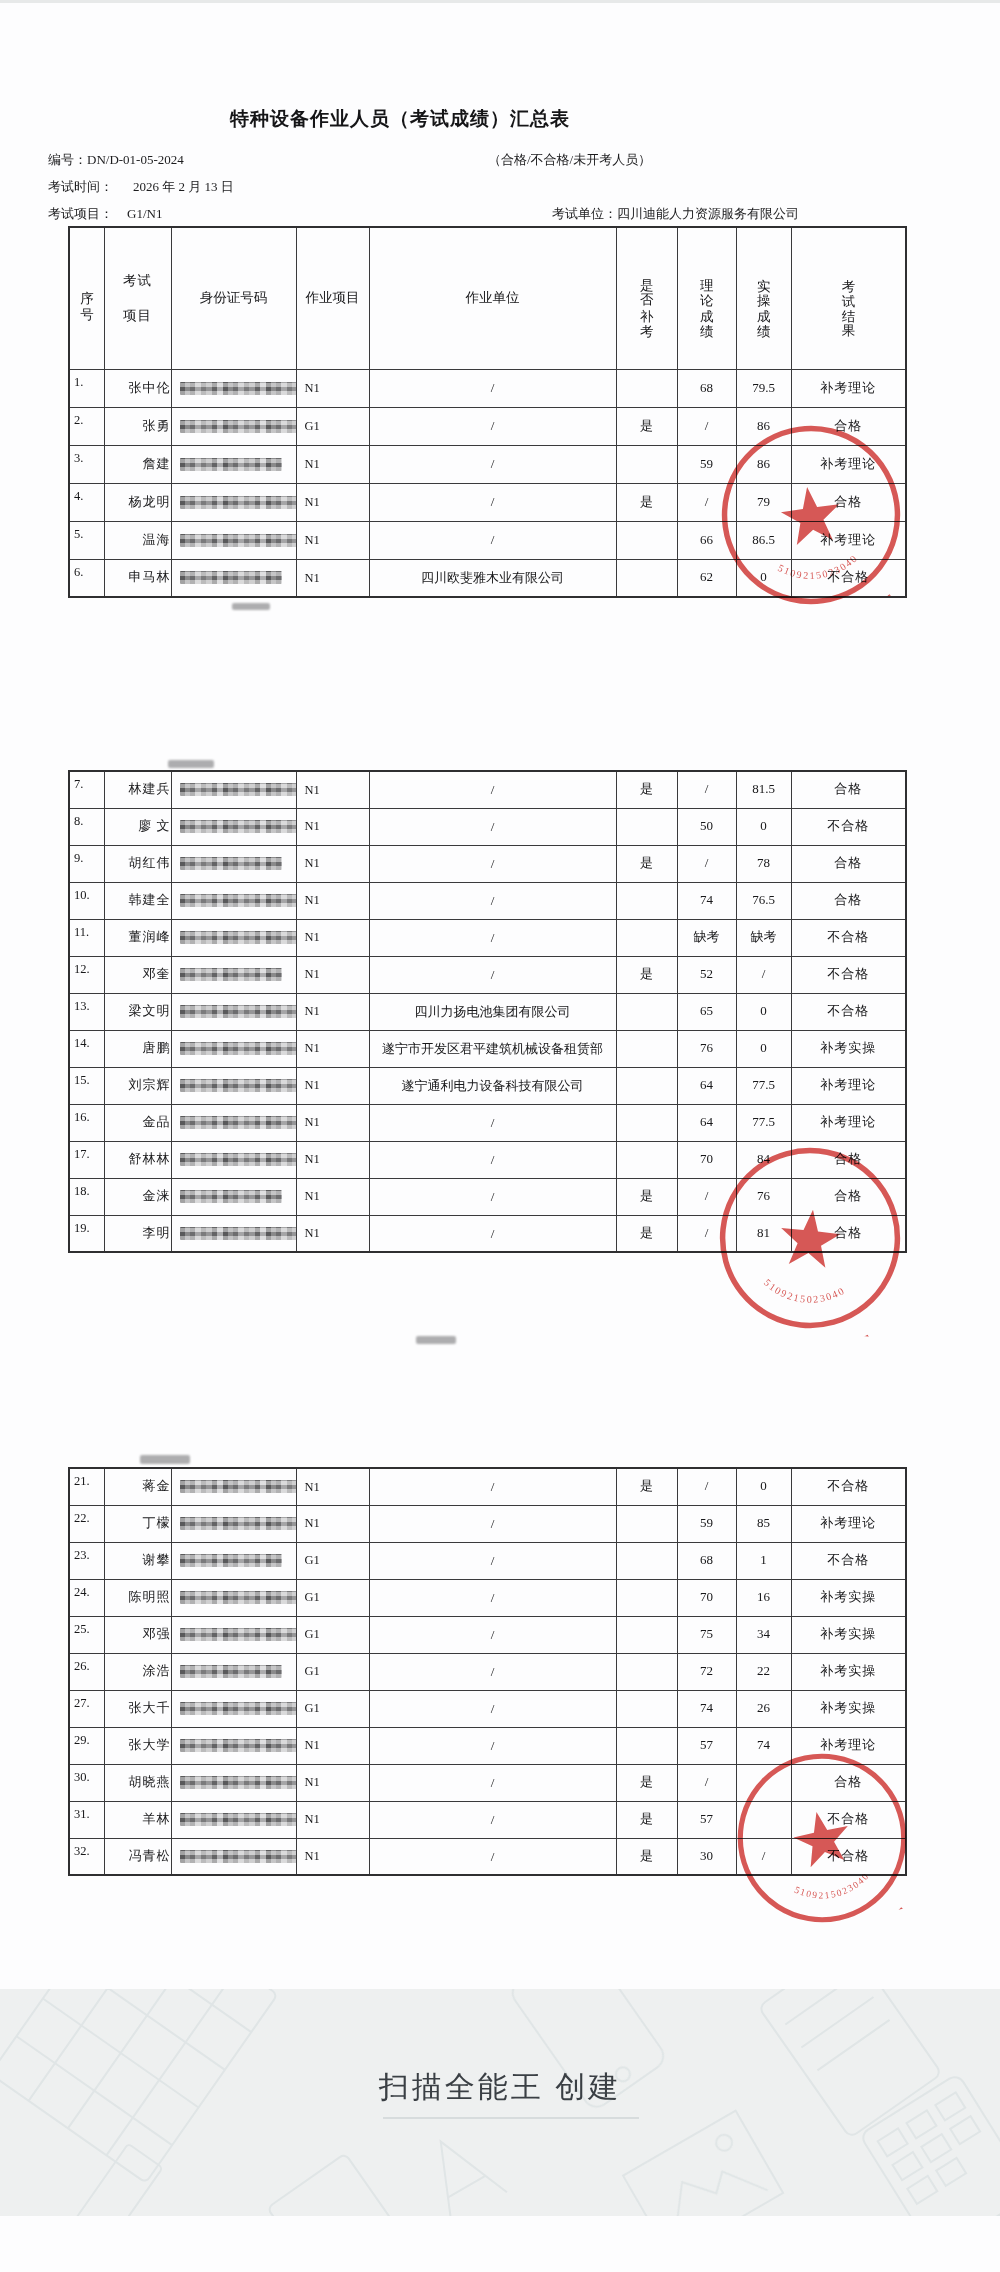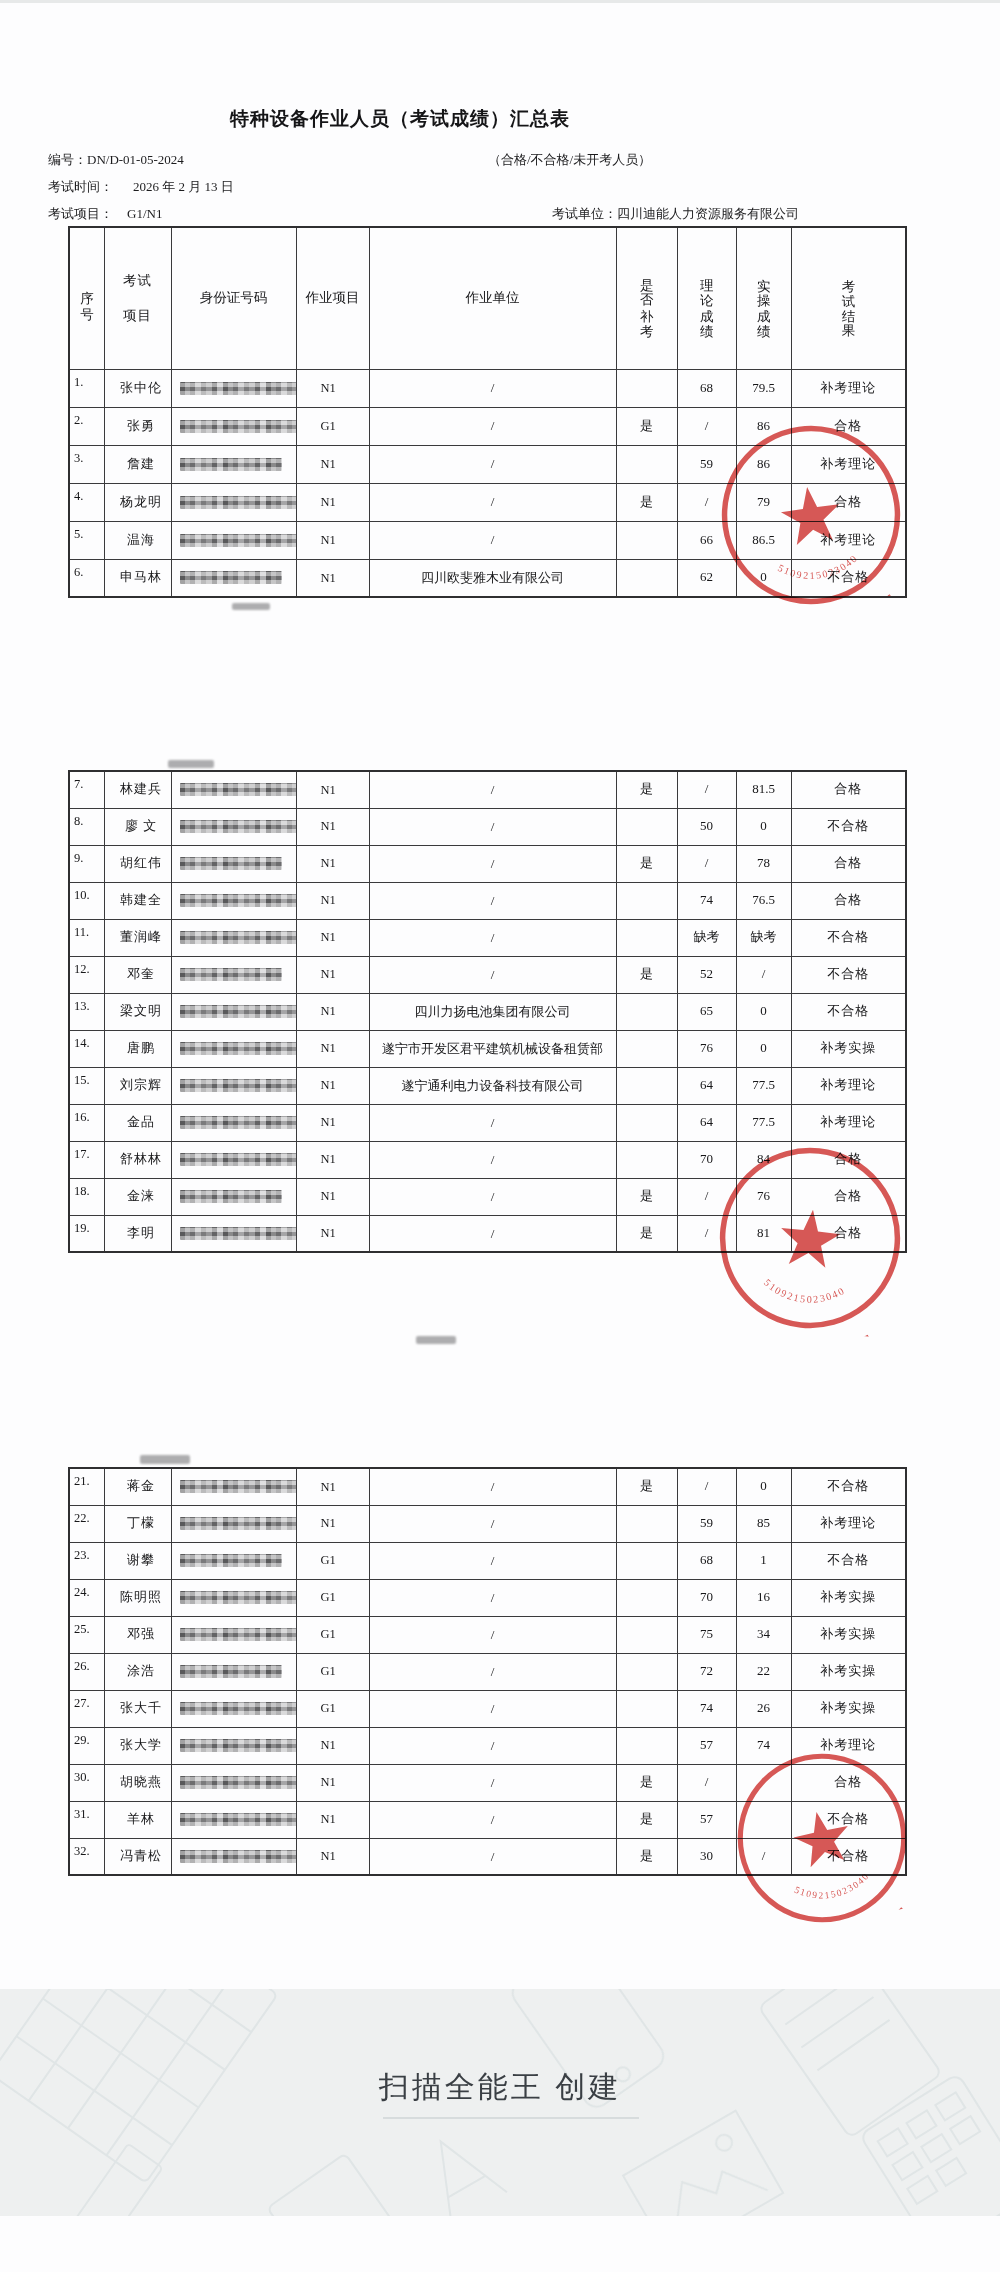--- a/index.html
+++ b/index.html
@@ -29,23 +29,23 @@
   .t1 tbody tr{height:38px;}
   .t2 tbody tr{height:37px;}
   .t3 tbody tr{height:37px;}
   th{font-size:13.5px;text-align:center;}
   .vh{writing-mode:vertical-rl;text-orientation:upright;letter-spacing:15px;
       display:inline-block;margin-top:6px;}
   .vh2{writing-mode:vertical-rl;text-orientation:upright;letter-spacing:17px;
       display:inline-block;margin-top:4px;}
   .wrap2{display:inline-block;width:2.2em;line-height:2.6;letter-spacing:1px;}
   td.c-no{text-align:left;vertical-align:top;padding:3px 0 0 4px;font-size:12.5px;}
-  td.c-name{text-align:center;padding-left:7px;letter-spacing:1px;}
+  td.c-name{text-align:right;padding-left:7px;letter-spacing:1px;}
   td.c-id{text-align:left;}
-  td.c-proj{text-align:left;padding-left:24px;font-size:12.5px;}
+  td.c-proj{text-align:left;padding-left:8px;font-size:12.5px;}
   td.c-unit{text-align:center;padding:1px 6px;line-height:1.5;}
   td.c-retake,td.c-theory,td.c-prac,td.c-result{text-align:center;}
   td.c-result{letter-spacing:1px;}
 
   
   .mosaic{height:13px;width:118px;margin-left:8px;border-radius:1px;opacity:.85;
     background-image:
       repeating-linear-gradient(90deg,#4b4b4d 0 5px,#909092 5px 10px,#68686a 10px 15px,#b7b7b9 15px 21px,#7b7b7d 21px 26px,#a2a2a4 26px 32px,#5a5a5c 32px 37px,#c2c2c4 37px 43px),
       repeating-linear-gradient(0deg,rgba(255,255,255,.4) 0 4px,rgba(0,0,0,.18) 4px 8px);
     background-blend-mode:overlay;}

